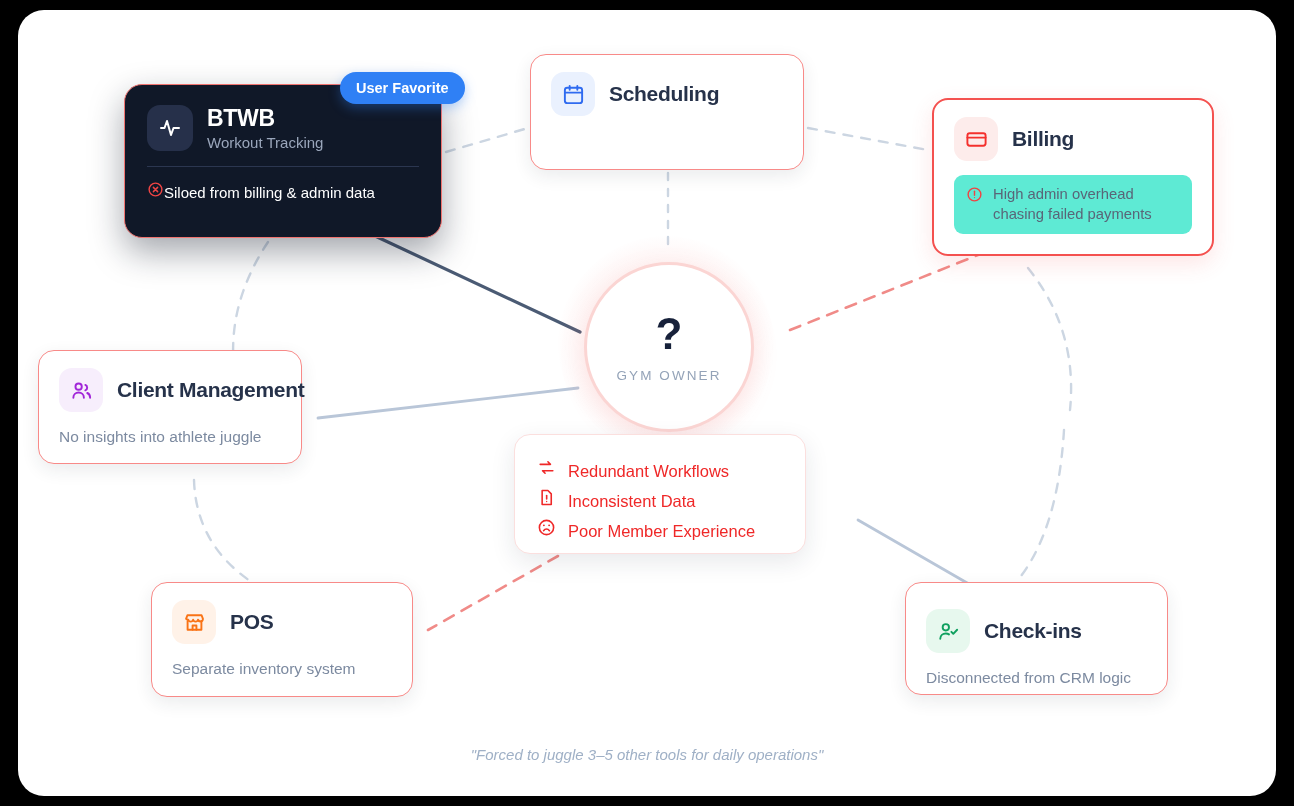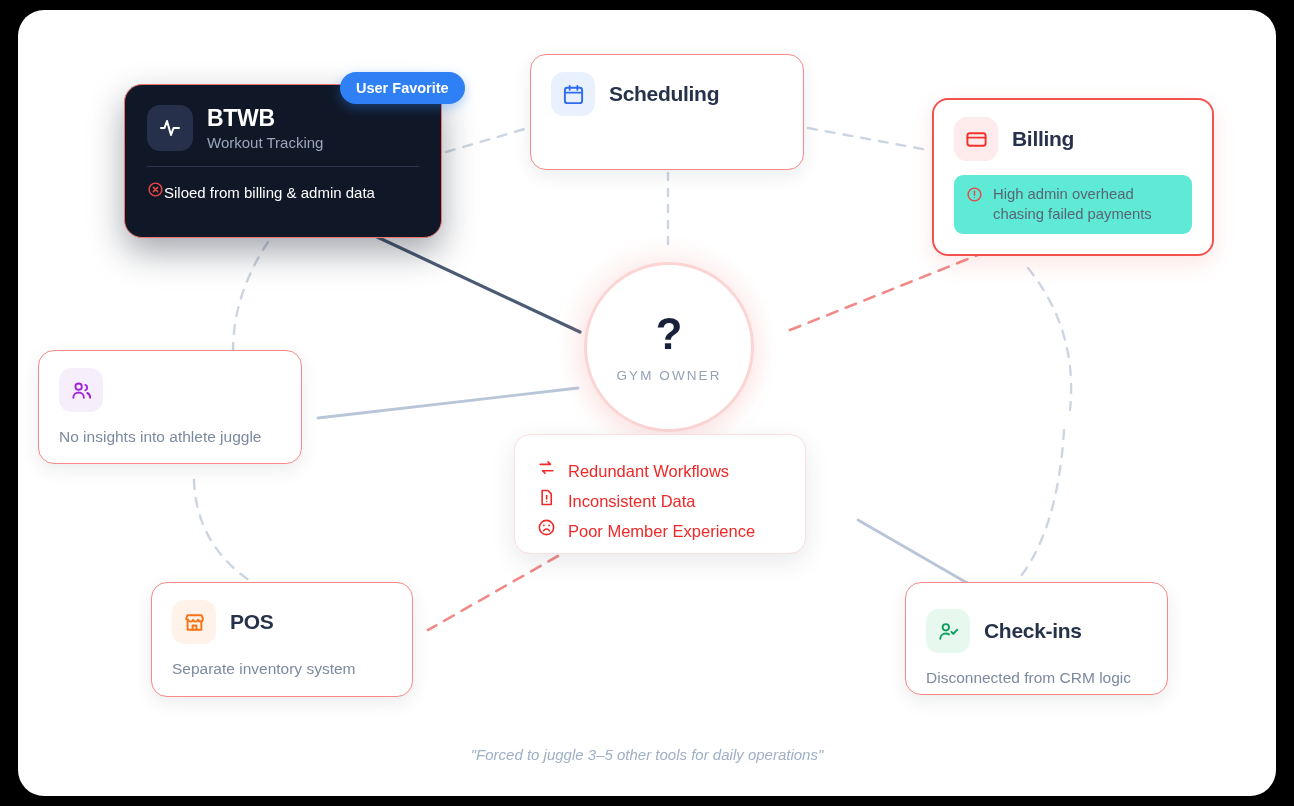--- a/index.html
+++ b/index.html
@@ -368,20 +368,21 @@
 
       <div id="client" class="node">
         <div class="node-head">
           <div class="node-ico">
             <svg width="23" height="23" viewBox="0 0 24 24" fill="none" stroke="#a126d8" stroke-width="2" stroke-linecap="round" stroke-linejoin="round">
               <circle cx="9" cy="8" r="3.3"></circle>
               <path d="M3.5 19.5c0-3.2 2.5-5.4 5.5-5.4s5.5 2.2 5.5 5.4"></path>
               <path d="M16 6.2a3 3 0 0 1 0 5.6M18 14.6c2 .8 3 2.6 3 4.9"></path>
             </svg>
           </div>
+          <div class="node-title">Client Management</div>
         </div>
         <div class="node-sub">No insights into athlete juggle</div>
       </div>
 
       <div id="pos" class="node">
         <div class="node-head">
           <div class="node-ico">
             <svg width="23" height="23" viewBox="0 0 24 24" fill="none" stroke="#f97316" stroke-width="2" stroke-linecap="round" stroke-linejoin="round">
               <path d="M3.2 8.2 4.6 4.4h14.8l1.4 3.8a2.6 2.6 0 0 1-5.1.8 2.6 2.6 0 0 1-5.1 0 2.6 2.6 0 0 1-5.1 0 2.6 2.6 0 0 1-2.3-1"></path>
               <path d="M4.8 10.3V19.6h14.4V10.3"></path>

